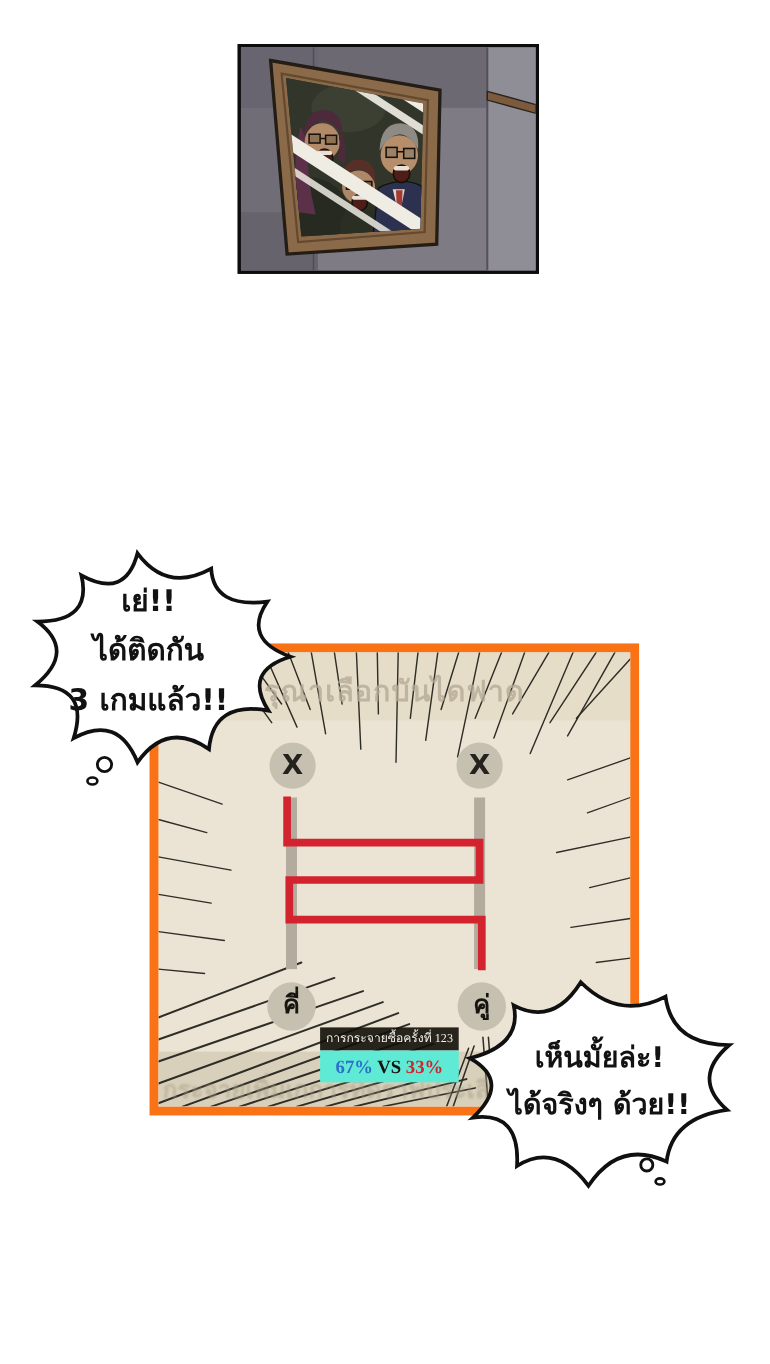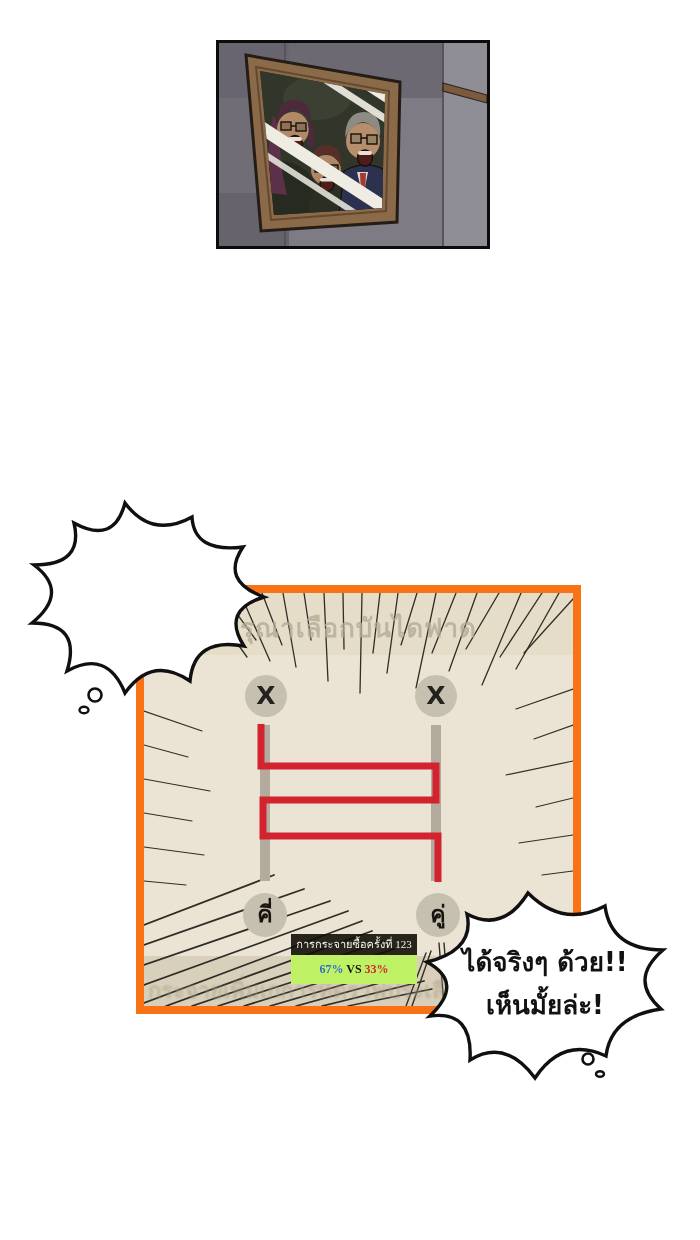--- a/index.html
+++ b/index.html
@@ -18,22 +18,22 @@
   .faded-title{position:absolute;left:0;top:14px;width:429px;text-align:center;
     font-size:26px;font-weight:600;color:#b5ab97;opacity:.8;letter-spacing:1px;}
   .faded-footer{position:absolute;left:4px;top:380px;width:400px;text-align:left;
     font-size:22px;font-weight:600;color:#a89d85;opacity:.5;filter:blur(1.2px);white-space:nowrap;}
   .node-label{position:absolute;text-align:center;color:#23221e;}
   .label-x{width:44px;font-size:25px;font-weight:600;line-height:30px;}
   .label-th{width:44px;font-size:23px;font-weight:700;line-height:40px;color:#16140f;}
   #stats-box{position:absolute;left:147px;top:341px;width:126px;font-family:Liberation Serif, serif;}
   #stats-title{background:rgba(17,14,7,0.9);color:#f4f2ec;font-size:11px;line-height:21px;
     height:21px;text-align:center;white-space:nowrap;}
-  #stats-values{background:#bef264;height:29px;line-height:29px;text-align:center;
-    font-size:12px;font-weight:700;white-space:nowrap;}
+  #stats-values{background:#5eead4;height:29px;line-height:29px;text-align:center;
+    font-size:17px;font-weight:700;white-space:nowrap;}
   
   .bubble-svg{position:absolute;}
   .bubble-text{position:absolute;text-align:center;color:#121212;font-weight:600;}
   #bubble-text-left{left:30px;top:524px;width:210px;font-size:27px;line-height:45px;}
   #bubble-text-right{left:442px;top:941px;width:206px;font-size:26px;line-height:43px;}
 </style>
 </head>
 <body>
 
 <div id="page">
@@ -213,26 +213,31 @@
     </div>
   </div>
 
   <svg class="bubble-svg" style="left:22px;top:497px;" width="250" height="224" viewBox="0 0 250 224">
     <path d="M103,6 Q130,42 170,20 Q172,56 221,50 Q198,84 242,100 Q199,113 222,149
              Q172,140 168,184 Q130,158 103,196 Q85,152 45,174 Q60,126 10,126
              Q48,95 12,68 Q62,68 52,26 Q92,48 103,6 Z" fill="#ffffff" stroke="#101010" stroke-width="3.4" stroke-linejoin="miter"></path>
     <circle cx="73" cy="198" r="6.5" fill="#ffffff" stroke="#101010" stroke-width="2.6"></circle>
     <ellipse cx="62" cy="213" rx="4.5" ry="3.2" fill="#ffffff" stroke="#101010" stroke-width="2.4"></ellipse>
   </svg>
+  <div class="bubble-text" id="bubble-text-left">
+    <div>เย่!!</div>
+    <div>ได้ติดกัน</div>
+    <div>3 เกมแล้ว!!</div>
+  </div>
 
   <svg class="bubble-svg" style="left:423px;top:888px;" width="252" height="200" viewBox="0 0 252 200">
     <path d="M105,5 Q140,40 182,18 Q188,62 240,62 Q205,92 238,121 Q188,128 183,168
              Q140,148 112,190 Q82,150 47,172 Q50,122 7,128 Q42,95 4,74
              Q52,62 44,26 Q80,45 105,5 Z" fill="#ffffff" stroke="#101010" stroke-width="3.4" stroke-linejoin="miter"></path>
     <circle cx="165" cy="171" r="5.5" fill="#ffffff" stroke="#101010" stroke-width="2.6"></circle>
     <ellipse cx="177" cy="186" rx="4" ry="2.8" fill="#ffffff" stroke="#101010" stroke-width="2.4"></ellipse>
   </svg>
   <div class="bubble-text" id="bubble-text-right">
+    <div>เห็นมั้ยล่ะ!</div>
     <div>ได้จริงๆ ด้วย!!</div>
-    <div>เห็นมั้ยล่ะ!</div>
   </div>
 
 </div>
 
 </body></html>

